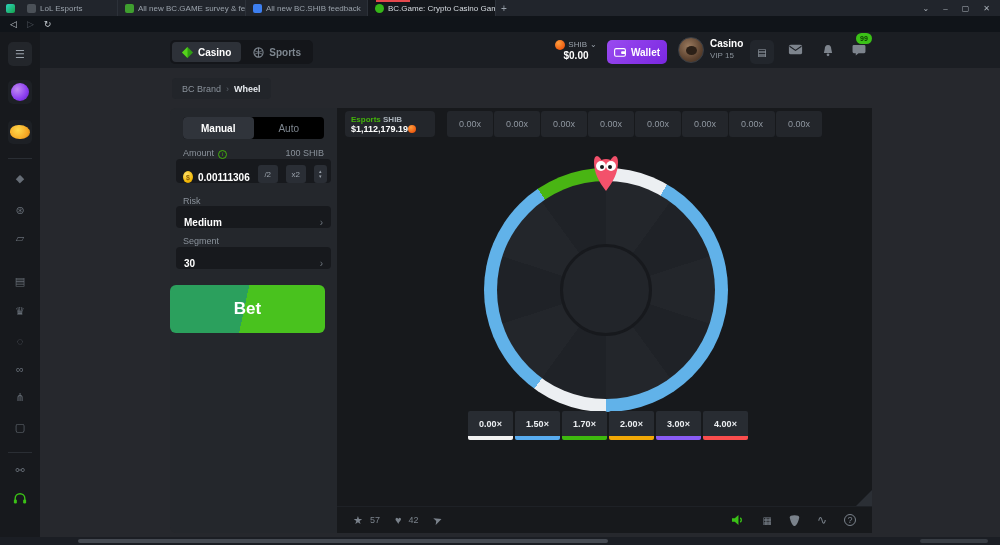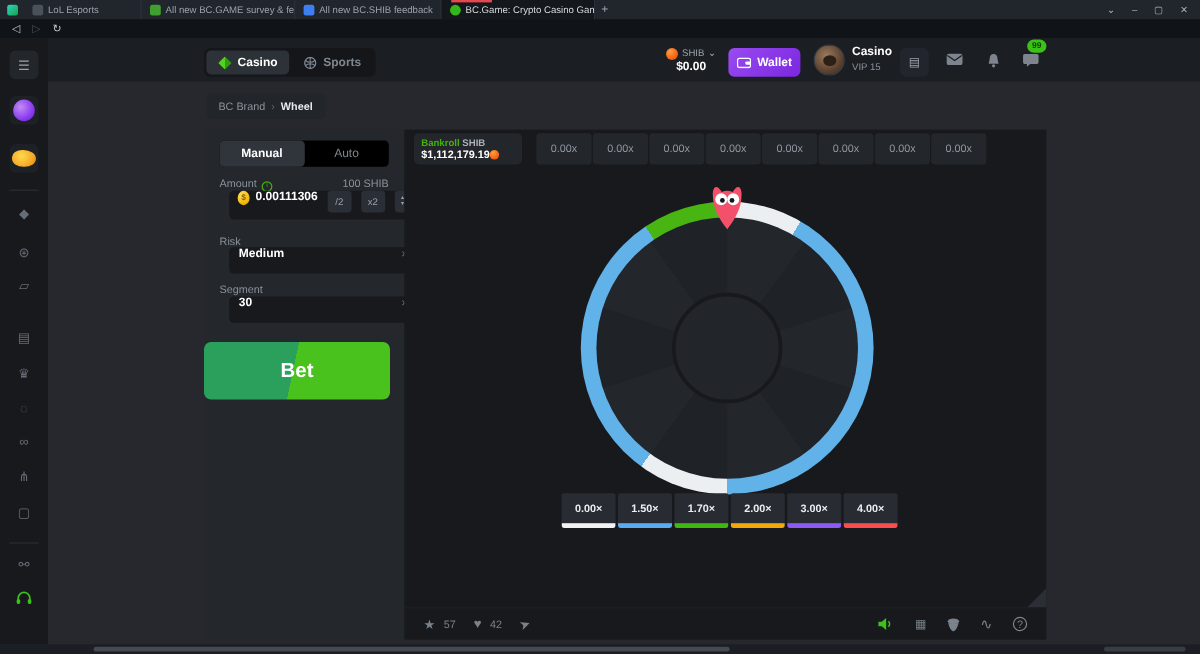--- a/index.html
+++ b/index.html
@@ -54,21 +54,21 @@
   #breadcrumb .sep{color:#5d646d;font-size:9px}
   #breadcrumb .cur{color:#e8ecf0;font-weight:bold}
   
   #panel{left:170px;top:108px;width:167px;height:425px;background:#24272c;border-radius:6px 0 0 6px}
   #gamearea{left:337px;top:108px;width:535px;height:425px;background:#17191c}
   .ptabs{position:absolute;left:13px;top:9px;width:141px;height:22px;background:#000000;border-radius:4px;display:flex}
   .ptab{flex:1;display:flex;align-items:center;justify-content:center;font-size:10px;color:#7e868f;border-radius:4px}
   .ptab.active{background:#30343b;color:#fff;font-weight:bold}
   .lblrow{position:absolute;left:13px;width:141px;display:flex;justify-content:space-between;font-size:9px;color:#8a929b}
   .info{display:inline-flex;width:9px;height:9px;border:1px solid #43b30a;border-radius:50%;color:#43b30a;font-size:6px;align-items:center;justify-content:center;margin-left:4px;font-style:normal}
-  .field{position:absolute;left:21px;width:155px;background:#17191d;border-radius:4px;display:flex;align-items:flex-start}
+  .field{position:absolute;left:6px;width:155px;background:#17191d;border-radius:4px;display:flex;align-items:flex-end}
   #amountfield{top:51px;height:24px;padding:0 4px 0 7px;gap:5px}
   .gcoin{width:12px;height:12px;border-radius:50%;background:radial-gradient(circle at 35% 30%,#ffe066,#f2b705 65%,#c78a04);display:flex;align-items:center;justify-content:center;font-size:7px;font-weight:bold;color:#8a5e03}
   #amountfield .val{flex:1;font-size:10px;font-weight:bold;color:#fff}
   .minibtn{width:24px;height:18px;background:#2a2e35;border-radius:3px;display:flex;align-items:center;justify-content:center;font-size:8px;color:#9aa2ab;margin-left:3px}
   .stepper{width:16px;height:18px;background:#2a2e35;border-radius:3px;display:flex;flex-direction:column;align-items:center;justify-content:center;font-size:5px;color:#9aa2ab;line-height:5px;margin-left:3px}
   .select{height:22px;padding:0 8px;justify-content:space-between}
   .select .v{font-size:10px;font-weight:bold;color:#fff}
   .select .chev{color:#6c737b;font-size:10px}
   #betbtn{position:absolute;left:0;top:177px;width:155px;height:48px;border-radius:6px;background:linear-gradient(102deg,#2ba05d 48%,#49c21e 48%);display:flex;align-items:center;justify-content:center;font-size:17px;font-weight:bold;color:#fff}
   
@@ -286,21 +286,21 @@
   </div>
   <div class="field select" style="top:139px">
     <span class="v">30</span>
     <span class="chev">›</span>
   </div>
   <div id="betbtn">Bet</div>
 </div>
 
 <div id="gamearea" class="abs">
   <div id="bankroll">
-    <div class="l1"><span class="g">Bankroll</span> <span class="c">SHIB</span></div>
+    <div class="l1"><span class="g">Esports</span> <span class="c">SHIB</span></div>
     <div class="l2">
         <span>$1,112,179.19</span>
         <span class="coin"></span>
       </div>
   </div>
   <div id="history">
     <div class="hbox">0.00x</div>
     <div class="hbox">0.00x</div>
     <div class="hbox">0.00x</div>
     <div class="hbox">0.00x</div>

